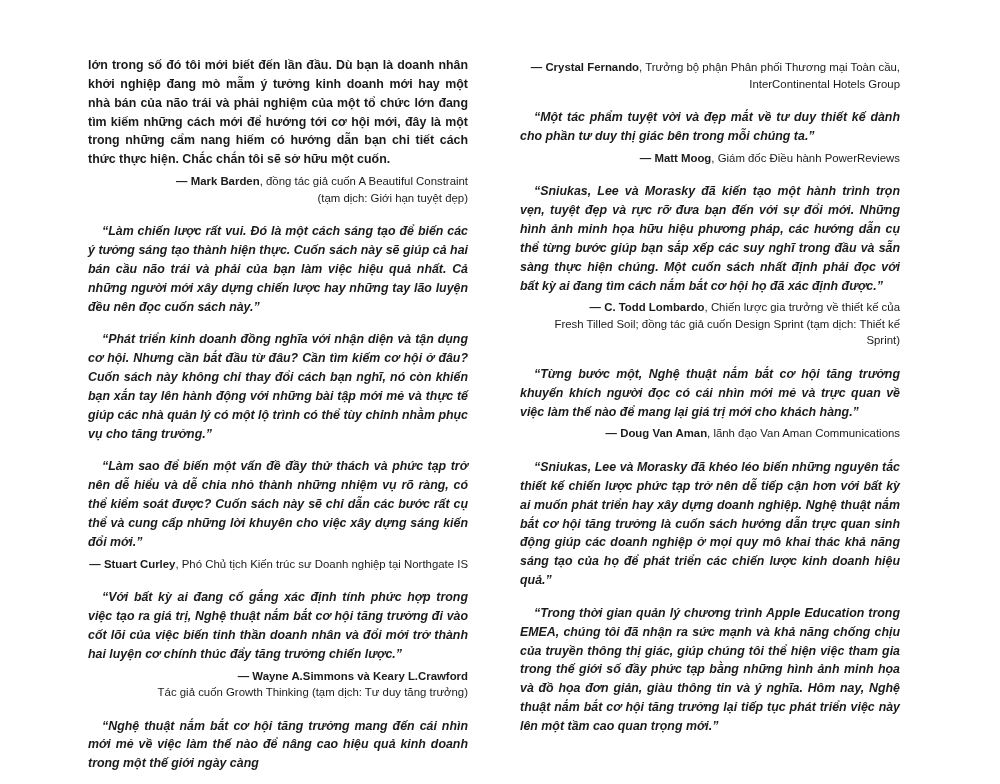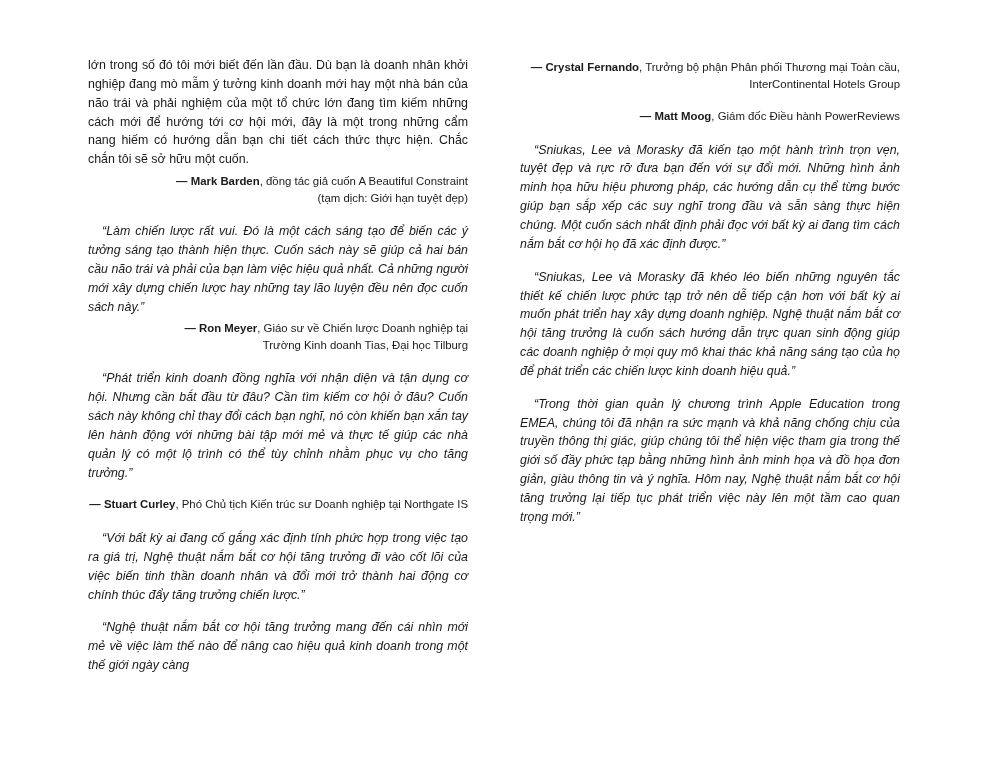--- a/index.html
+++ b/index.html
@@ -29,20 +29,21 @@
   .col {
     width: 380px;
     flex: 0 0 380px;
   }
   .para {
     font-size: 12.4px;
     line-height: 1.52;
     text-align: justify;
     margin: 0 0 4px 0;
     text-indent: 0;
+    font-weight: bold;
   }
   .para.indent {
     text-indent: 14px;
   }
   .quote {
     font-style: italic;
   }
   .attrib {
     font-size: 11.4px;
     line-height: 1.45;
@@ -76,56 +77,61 @@
 
     <div class="col">
 
       <div class="blk">
         <p class="para">lớn trong số đó tôi mới biết đến lần đầu. Dù bạn là doanh nhân khởi nghiệp đang mò mẫm ý tưởng kinh doanh mới hay một nhà bán của não trái và phải nghiệm của một tổ chức lớn đang tìm kiếm những cách mới để hướng tới cơ hội mới, đây là một trong những cẩm nang hiếm có hướng dẫn bạn chi tiết cách thức thực hiện. Chắc chắn tôi sẽ sở hữu một cuốn.</p>
         <p class="attrib"><span class="dash">— </span><span class="nm">Mark Barden</span><span class="role">, đồng tác giả cuốn </span><span class="ital">A Beautiful Constraint</span><br><span class="ital">(tạm dịch: Giới hạn tuyệt đẹp)</span></p>
       </div>
 
       <div class="blk">
         <p class="para quote indent">“Làm chiến lược rất vui. Đó là một cách sáng tạo để biến các ý tưởng sáng tạo thành hiện thực. Cuốn sách này sẽ giúp cả hai bán cầu não trái và phải của bạn làm việc hiệu quả nhất. Cả những người mới xây dựng chiến lược hay những tay lão luyện đều nên đọc cuốn sách này.”</p>
-        <p class="attrib"><span class="dash">— </span><span class="nm">Ron Meyer</span><span class="role">, Giáo sư về Chiến lược Doanh nghiệp tại</span><br><span class="role">Trường Kinh doanh Tias, Đại học Tilburg</span></p>
       </div>
 
       <div class="blk">
         <p class="para quote indent">“Phát triển kinh doanh đồng nghĩa với nhận diện và tận dụng cơ hội. Nhưng cần bắt đầu từ đâu? Cần tìm kiếm cơ hội ở đâu? Cuốn sách này không chỉ thay đổi cách bạn nghĩ, nó còn khiến bạn xắn tay lên hành động với những bài tập mới mẻ và thực tế giúp các nhà quản lý có một lộ trình có thể tùy chỉnh nhằm phục vụ cho tăng trưởng.”</p>
       </div>
 
       <div class="blk">
+        <p class="para quote indent">“Làm sao để biến một vấn đề đầy thử thách và phức tạp trở nên dễ hiểu và dễ chia nhỏ thành những nhiệm vụ rõ ràng, có thể kiểm soát được? Cuốn sách này sẽ chỉ dẫn các bước rất cụ thể và cung cấp những lời khuyên cho việc xây dựng sáng kiến đổi mới.”</p>
         <p class="attrib"><span class="dash">— </span><span class="nm">Stuart Curley</span><span class="role">, Phó Chủ tịch Kiến trúc sư Doanh nghiệp tại Northgate IS</span></p>
       </div>
 
       <div class="blk">
-        <p class="para quote indent">“Với bất kỳ ai đang cố gắng xác định tính phức hợp trong việc tạo ra giá trị, Nghệ thuật nắm bắt cơ hội tăng trưởng đi vào cốt lõi của việc biến tinh thần doanh nhân và đổi mới trở thành hai động cơ chính thúc đẩy tăng trưởng chiến lược.”</p>
+        <p class="para quote indent">“Với bất kỳ ai đang cố gắng xác định tính phức hợp trong việc tạo ra giá trị, Nghệ thuật nắm bắt cơ hội tăng trưởng đi vào cốt lõi của việc biến tinh thần doanh nhân và đổi mới trở thành hai luyện cơ chính thúc đẩy tăng trưởng chiến lược.”</p>
+        <p class="attrib"><span class="dash">— </span><span class="nm">Wayne A.Simmons và Keary L.Crawford</span><br><span class="ital">Tác giả cuốn </span><span class="ital">Growth Thinking</span><span class="ital"> (tạm dịch: Tư duy tăng trưởng)</span></p>
       </div>
 
       <div class="blk tight">
         <p class="para quote indent">“Nghệ thuật nắm bắt cơ hội tăng trưởng mang đến cái nhìn mới mẻ về việc làm thế nào để nâng cao hiệu quả kinh doanh trong một thế giới ngày càng</p>
       </div>
 
     </div>
 
     <div class="col">
 
       <div class="blk">
         <p class="attrib"><span class="dash">— </span><span class="nm">Crystal Fernando</span><span class="role">, Trưởng bộ phận Phân phối Thương mại Toàn cầu,</span><br><span class="role">InterContinental Hotels Group</span></p>
       </div>
 
       <div class="blk">
+        <p class="para quote indent">“Một tác phẩm tuyệt vời và đẹp mắt về tư duy thiết kế dành cho phần tư duy thị giác bên trong mỗi chúng ta.”</p>
         <p class="attrib"><span class="dash">— </span><span class="nm">Matt Moog</span><span class="role">, Giám đốc Điều hành PowerReviews</span></p>
       </div>
 
       <div class="blk">
         <p class="para quote indent">“Sniukas, Lee và Morasky đã kiến tạo một hành trình trọn vẹn, tuyệt đẹp và rực rỡ đưa bạn đến với sự đổi mới. Những hình ảnh minh họa hữu hiệu phương pháp, các hướng dẫn cụ thể từng bước giúp bạn sắp xếp các suy nghĩ trong đầu và sẵn sàng thực hiện chúng. Một cuốn sách nhất định phải đọc với bất kỳ ai đang tìm cách nắm bắt cơ hội họ đã xác định được.”</p>
+        <p class="attrib"><span class="dash">— </span><span class="nm">C. Todd Lombardo</span><span class="role">, Chiến lược gia trưởng về thiết kế của</span><br><span class="role">Fresh Tilled Soil; đồng tác giả cuốn </span><span class="ital">Design Sprint</span><span class="ital"> (tạm dịch: Thiết kế Sprint)</span></p>
       </div>
 
       <div class="blk">
+        <p class="para quote indent">“Từng bước một, Nghệ thuật nắm bắt cơ hội tăng trưởng khuyến khích người đọc có cái nhìn mới mẻ và trực quan về việc làm thế nào để mang lại giá trị mới cho khách hàng.”</p>
+        <p class="attrib"><span class="dash">— </span><span class="nm">Doug Van Aman</span><span class="role">, lãnh đạo Van Aman Communications</span></p>
       </div>
 
       <div class="blk">
         <p class="para quote indent">“Sniukas, Lee và Morasky đã khéo léo biến những nguyên tắc thiết kế chiến lược phức tạp trở nên dễ tiếp cận hơn với bất kỳ ai muốn phát triển hay xây dựng doanh nghiệp. Nghệ thuật nắm bắt cơ hội tăng trưởng là cuốn sách hướng dẫn trực quan sinh động giúp các doanh nghiệp ở mọi quy mô khai thác khả năng sáng tạo của họ để phát triển các chiến lược kinh doanh hiệu quả.”</p>
       </div>
 
       <div class="blk tight">
         <p class="para quote indent">“Trong thời gian quản lý chương trình Apple Education trong EMEA, chúng tôi đã nhận ra sức mạnh và khả năng chống chịu của truyền thông thị giác, giúp chúng tôi thể hiện việc tham gia trong thế giới số đầy phức tạp bằng những hình ảnh minh họa và đồ họa đơn giản, giàu thông tin và ý nghĩa. Hôm nay, Nghệ thuật nắm bắt cơ hội tăng trưởng lại tiếp tục phát triển việc này lên một tầm cao quan trọng mới.”</p>
 
       </div>

